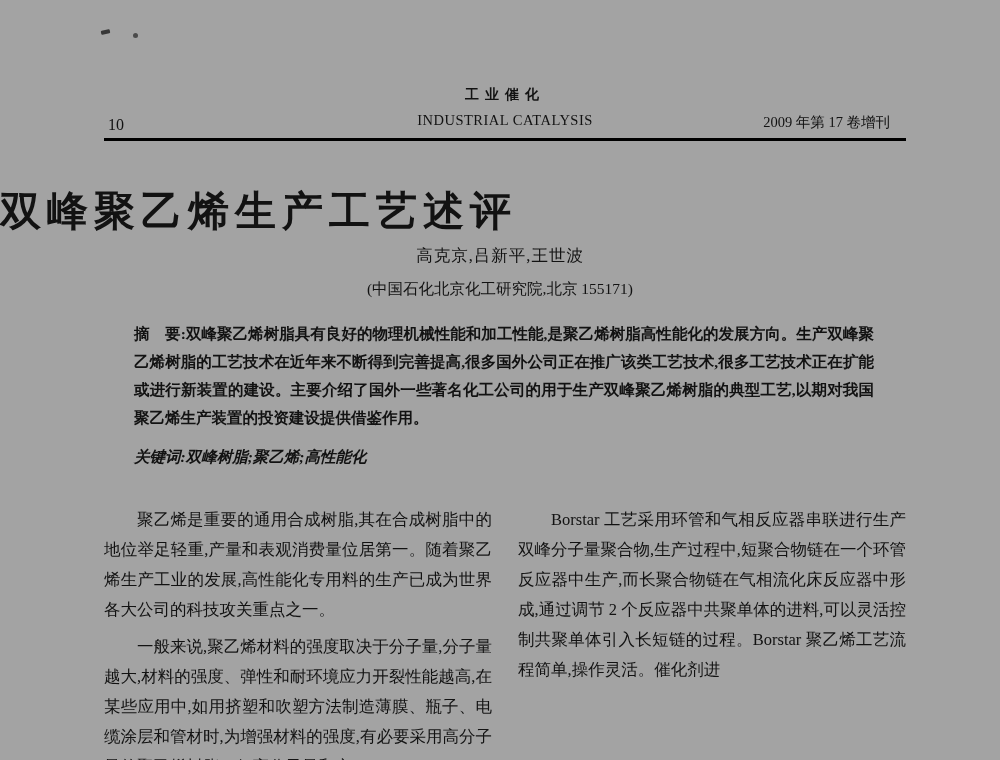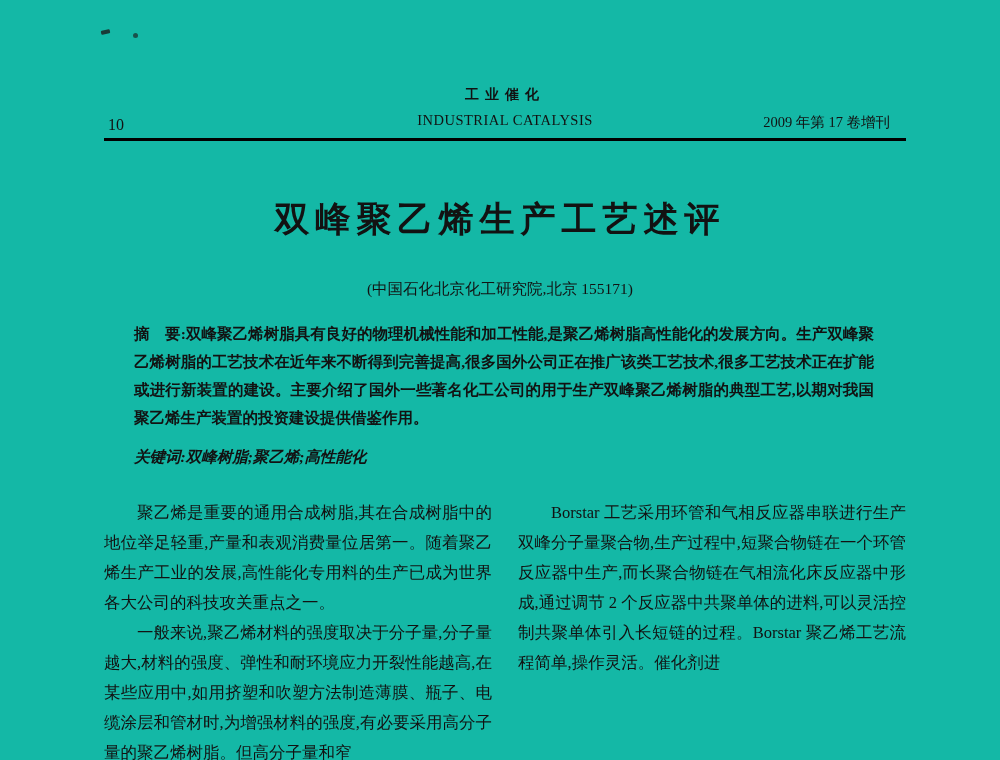--- a/index.html
+++ b/index.html
@@ -2,71 +2,72 @@
 <html><head>
 <meta charset="utf-8">
 <style>
   * { margin:0; padding:0; box-sizing:border-box; }
   html,body { width:1000px; height:760px; }
   body {
     background:#fcfcfb;
     color:#121212;
     font-family:"Liberation Serif","DejaVu Serif",serif;
   }
-  .page { position:relative; width:1000px; height:760px; overflow:hidden; background:#14b8a6; }
+  .page { position:relative; width:1000px; height:760px; overflow:hidden; background:#a3a3a3; }
 
   
   .scan-speck { position:absolute; background:#1c1c1c; border-radius:1px; }
   .speck-a { left:101px; top:30px; width:9px; height:4px; transform:rotate(-12deg); opacity:.8; }
   .speck-b { left:133px; top:33px; width:5px; height:5px; border-radius:50%; opacity:.65; }
 
   
   .header { position:absolute; top:86px; left:104px; width:802px; height:46px; }
   .journal-cn { text-align:center; font-size:14px; letter-spacing:6px; font-weight:bold; }
   .journal-en { text-align:center; font-size:14.5px; margin-top:8px; letter-spacing:.5px; }
   .page-num { position:absolute; left:4px; bottom:-2px; font-size:16px;margin-top:40px; }
   .issue { position:absolute; right:16px; bottom:0; font-size:14.5px; }
   .rule { position:absolute; top:138px; left:104px; width:802px; height:3px; background:#000; }
 
   
-  .title { position:absolute; top:196px; left:0; width:100%; text-align:center;
-           font-size:35px; font-weight:bold; letter-spacing:6px; }
+  .title { position:absolute; top:184px; left:0; width:100%; 
+           font-size:41px; font-weight:bold; letter-spacing:6px; }
   .authors { position:absolute; top:245px; left:0; width:100%; text-align:center;
              font-size:16.5px; letter-spacing:1px; }
   .affiliation { position:absolute; top:279px; left:0; width:100%; text-align:center; font-size:15.5px; }
 
   
   .abstract-block { position:absolute; top:320px; left:134px; width:740px;
                     font-size:15.5px; line-height:28px; font-weight:bold; text-align:justify; }
   .keywords { margin-top:11px;font-style:italic; }
 
   
   .columns { position:absolute; top:498px; left:104px; width:802px; display:flex; gap:26px; }
   .col { width:388px; font-size:16.5px; line-height:30px; }
   .para { text-align:justify; }
-  .para.indent { text-indent:2em; }
+  .para.indent { text-indent:2em;margin-top:7px; }
 </style>
 </head>
 <body>
 
 <div class="page">
 
   <div class="scan-speck speck-a"></div>
   <div class="scan-speck speck-b"></div>
 
   <div class="header">
     <div class="journal-cn">工业催化</div>
     <div class="journal-en">INDUSTRIAL CATALYSIS</div>
     <div class="page-num">10</div>
     <div class="issue">2009 年第 17 卷增刊</div>
   </div>
 
   <div class="rule"></div>
 
   <h1 class="title">双峰聚乙烯生产工艺述评</h1>
+  <div class="authors">高克京,吕新平,王世波</div>
   <div class="affiliation">(中国石化北京化工研究院,北京 155171)</div>
 
   <div class="abstract-block">
     <p class="abstract"><span>摘　要:</span><span>双峰聚乙烯树脂具有良好的物理机械性能和加工性能,是聚乙烯树脂高性能化的发展方向。生产双峰聚乙烯树脂的工艺技术在近年来不断得到完善提高,很多国外公司正在推广该类工艺技术,很多工艺技术正在扩能或进行新装置的建设。主要介绍了国外一些著名化工公司的用于生产双峰聚乙烯树脂的典型工艺,以期对我国聚乙烯生产装置的投资建设提供借鉴作用。</span></p>
     <p class="keywords"><span>关键词:</span><span>双峰树脂;聚乙烯;高性能化</span></p>
   </div>
 
   <div class="columns">
     <div class="col">
       <p class="para indent">聚乙烯是重要的通用合成树脂,其在合成树脂中的地位举足轻重,产量和表观消费量位居第一。随着聚乙烯生产工业的发展,高性能化专用料的生产已成为世界各大公司的科技攻关重点之一。</p>

